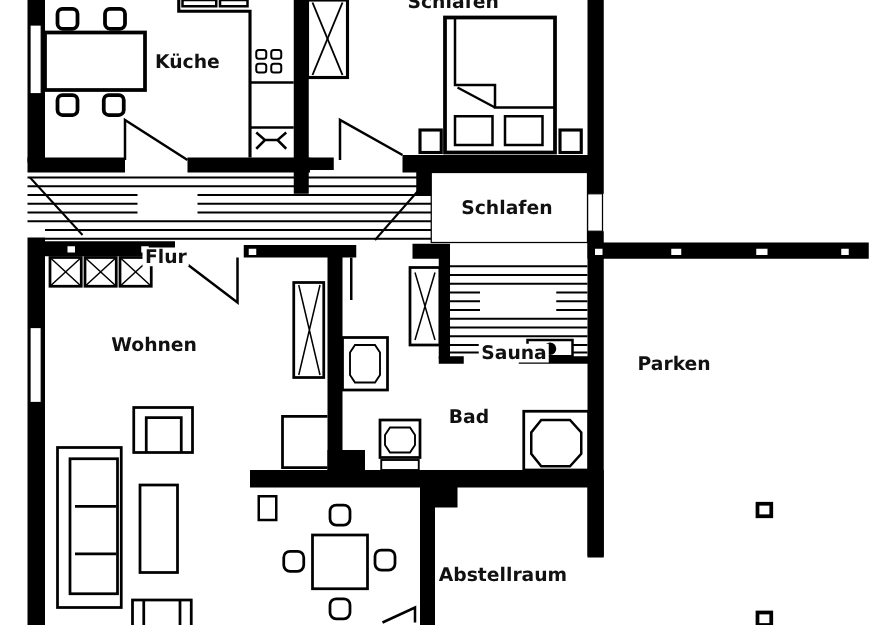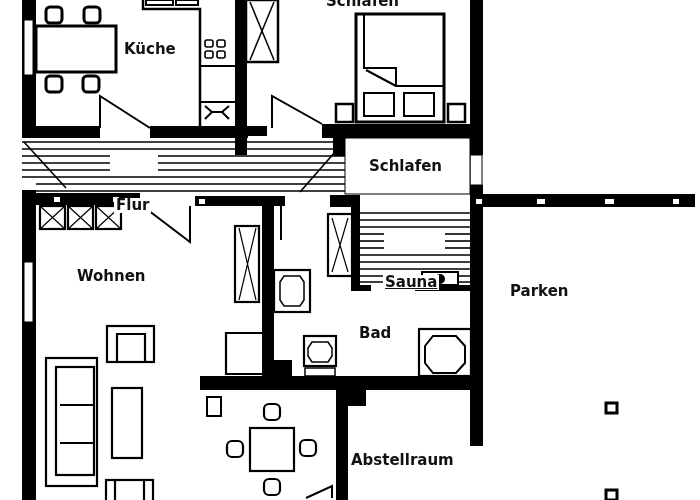--- a/index.html
+++ b/index.html
@@ -214,17 +214,17 @@
   <g fill="#fff" stroke="#000" stroke-width="3">
     <rect x="606" y="403" width="11" height="10"></rect>
     <rect x="606" y="490" width="11" height="10"></rect>
   </g>
 </svg>
 
 <div class="label" style="left:124px; top:42px;">Küche</div>
 <div class="label" style="left:326px; top:-6px;">Schlafen</div>
 <div class="label bg" style="left:114px; top:158px;">Flur</div>
 <div class="label" style="left:369px; top:159px;">Schlafen</div>
-<div class="label" style="left:77px; top:269px;">Wohnen</div>
-<div class="label bg" style="left:383px; top:235px;text-decoration:underline;">Sauna</div>
+<div class="label" style="left:89px; top:269px;">Wohnen</div>
+<div class="label bg" style="left:383px; top:235px;">Sauna</div>
 <div class="label" style="left:510px; top:284px;">Parken</div>
 <div class="label" style="left:359px; top:326px;">Bad</div>
 <div class="label" style="left:351px; top:453px;text-align:center;">Abstellraum</div>
 
 </body></html>

